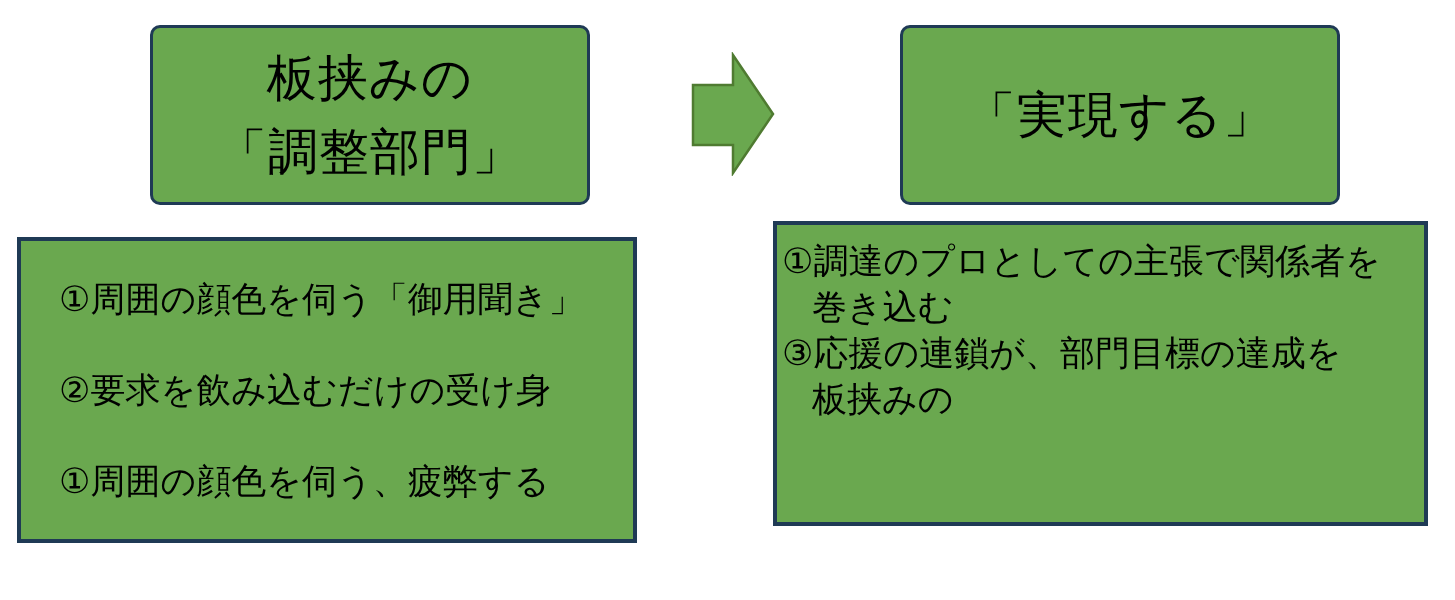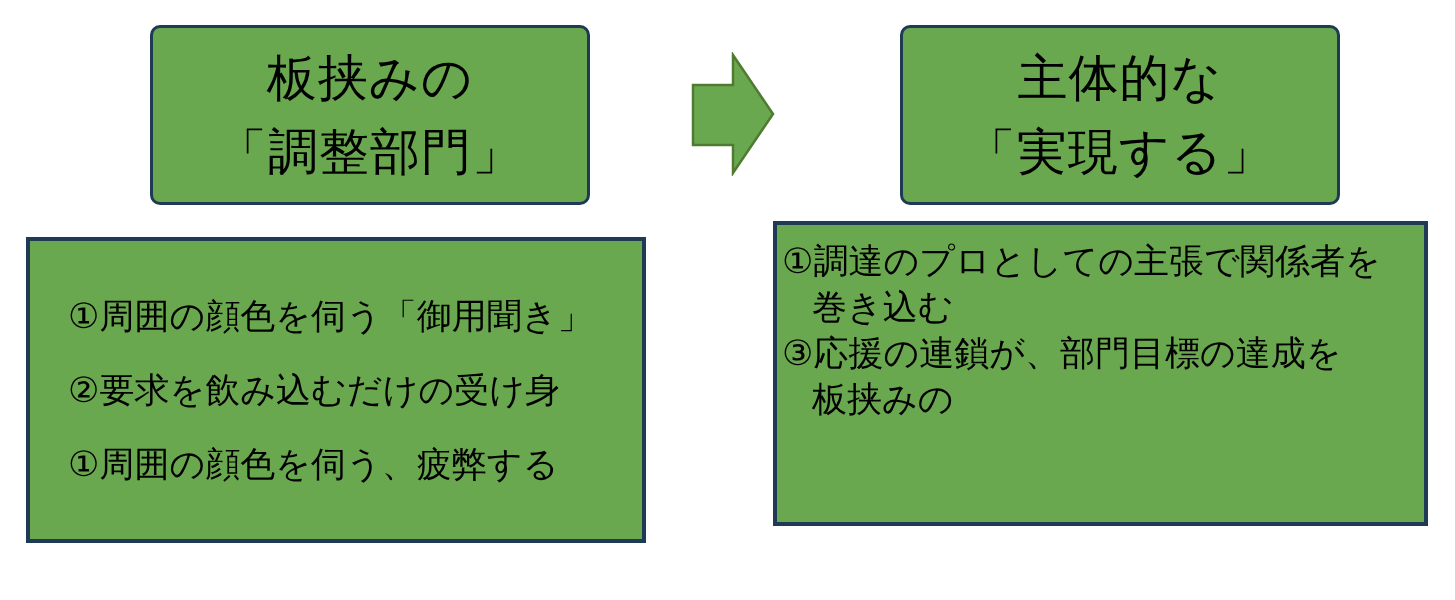--- a/index.html
+++ b/index.html
@@ -50,26 +50,26 @@
   }
 
   .list-box {
     position: absolute;
     background: var(--shape-fill);
     border: 4px solid var(--shape-border);
     font-size: 35px;
     white-space: nowrap;
   }
   .list-box.left {
-    left: 26px; top: 237px;
+    left: 17px; top: 237px;
     width: 620px; height: 306px;
     display: flex;
     flex-direction: column;
     justify-content: center;
-    gap: 38px;
+    gap: 55px;
     padding-left: 38px;
     line-height: 36px;
   }
   .list-box.right {
     left: 773px; top: 221px;
     width: 655px; height: 305px;
     padding: 13px 6px 0 5px;
     line-height: 46px;
   }
   .list-box.right .cont { padding-left: 30px; }
@@ -84,21 +84,20 @@
     <div>「調整部門」</div>
   </div>
 
   <div class="arrow-wrap">
     <svg width="85" height="124" viewBox="0 0 85 124">
       <polygon points="2,33 42,33 42,3 82,62 42,121 42,93 2,93" style="fill: var(--arrow-fill); stroke: var(--arrow-border); stroke-width: 2.5; stroke-linejoin: miter;"></polygon>
     </svg>
   </div>
 
   <div class="header-box right">
-    <div>主体的な</div>
     <div>「実現する」</div>
   </div>
 
   <div class="list-box left">
     <div>①周囲の顔色を伺う「御用聞き」</div>
     <div>②要求を飲み込むだけの受け身</div>
     <div>①周囲の顔色を伺う、疲弊する</div>
   </div>
 
   <div class="list-box right">

